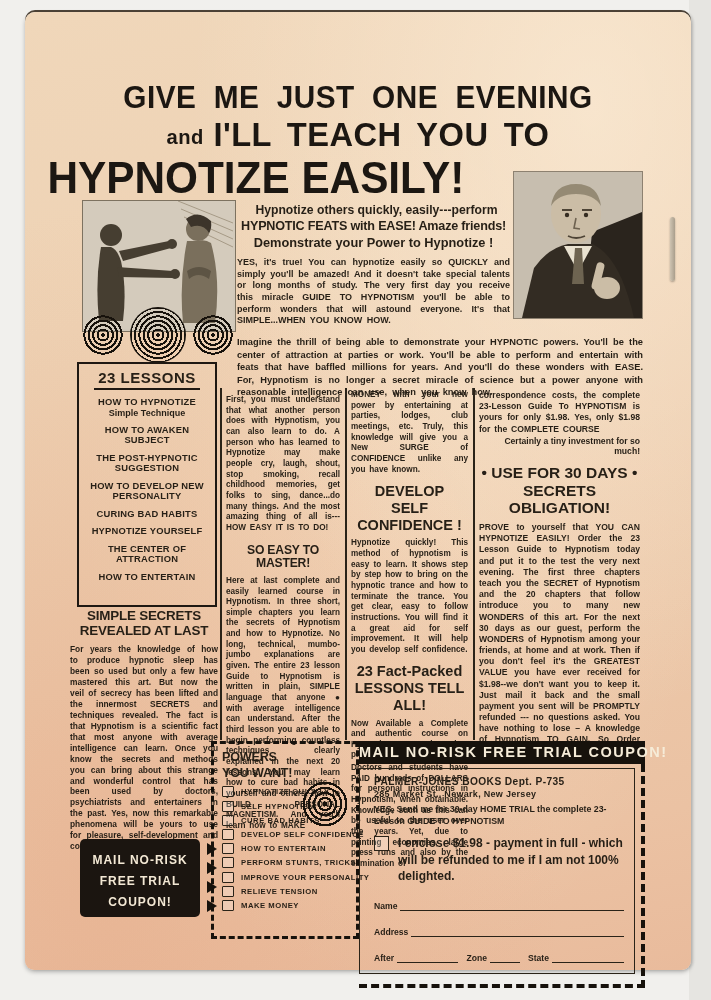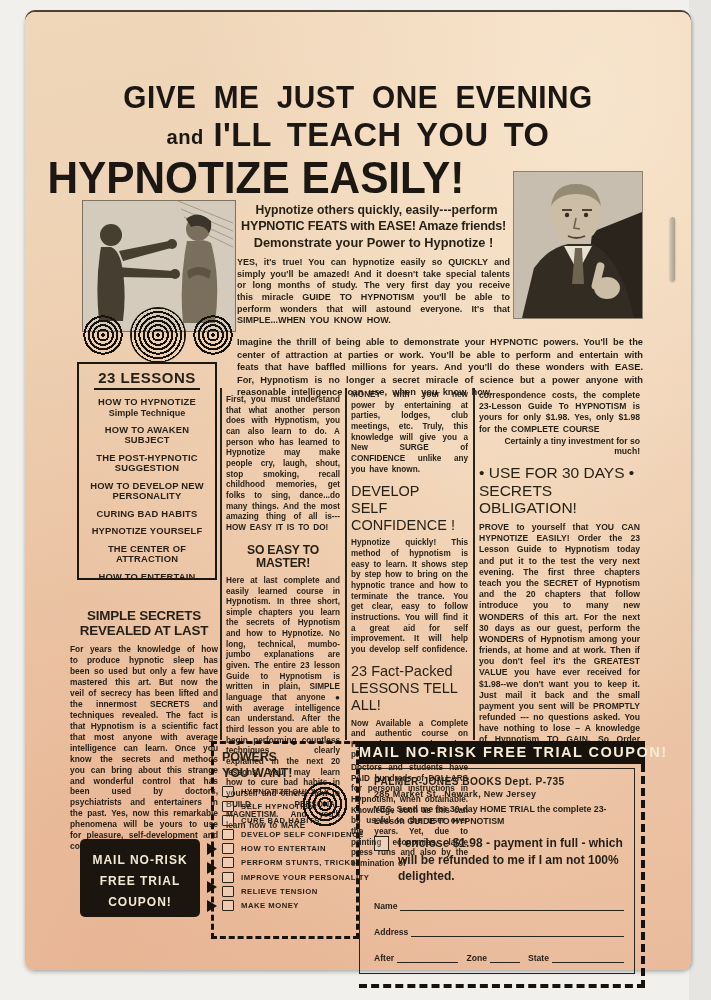--- a/index.html
+++ b/index.html
@@ -39,21 +39,21 @@
   .yes-para{font-size:9px;font-weight:600;text-align:justify;line-height:1.3;margin-top:7px;word-spacing:2px;}
   .imagine{position:absolute;left:212px;top:324px;width:406px;font-size:9.3px;font-weight:600;text-align:justify;line-height:1.35;word-spacing:2.5px;}
 
   .spirals{position:absolute;left:57px;top:293px;width:152px;height:60px;display:flex;align-items:center;justify-content:space-between;}
   .spiral{border-radius:50%;background:repeating-radial-gradient(circle at center,#17120c 0 2px,rgba(0,0,0,0) 2px 4.4px);}
   .sp-small{width:42px;height:42px;}
   .sp-big{width:56px;height:56px;}
   .sp-coupon{width:48px;height:48px;background:repeating-radial-gradient(circle at center,#17120c 0 2.2px,rgba(0,0,0,0) 2.2px 5px);}
 
   
-  .lessons-box{position:absolute;left:52px;top:350px;width:140px;height:218px;border:2px solid #1e1812;padding:5px 3px;box-sizing:border-box;text-align:center;}
+  .lessons-box{position:absolute;left:52px;top:350px;width:140px;height:245px;border:2px solid #1e1812;padding:5px 3px;box-sizing:border-box;text-align:center;}
   .lessons-title{font-size:15px;font-weight:800;letter-spacing:0.5px;}
   .lessons-underline{height:2px;background:#1e1812;width:82%;margin:2px auto 7px;}
   .lesson{font-size:9.4px;font-weight:800;line-height:1.12;margin-bottom:7px;letter-spacing:0.2px;}
   .lesson-sub{font-size:9px;font-weight:600;letter-spacing:0;}
 
   
   .secrets{position:absolute;left:45px;top:597px;width:148px;}
   .secrets-title{font-size:13.4px;font-weight:800;text-align:center;line-height:1.1;letter-spacing:-0.2px;}
   .secrets-body{font-size:8.4px;font-weight:600;text-align:justify;line-height:1.3;margin-top:6px;word-spacing:2px;}
 
@@ -63,21 +63,21 @@
   .arrowhead{width:0;height:0;border-top:6px solid transparent;border-bottom:6px solid transparent;border-left:10px solid #17120c;}
 
   
   .vrule{position:absolute;width:1.5px;background:#2a2318;top:376px;height:352px;}
   .vr1{left:195px;} .vr2{left:320px;} .vr3{left:448px;}
   .col{position:absolute;top:378px;}
   .col2{left:201px;width:114px;}
   .col3{left:326px;width:117px;}
   .col4{left:454px;width:161px;}
   .col-head{font-size:12.2px;font-weight:800;text-align:center;line-height:1.12;letter-spacing:-0.2px;}
-  .col-head-lg{font-size:14.5px;font-weight:400;line-height:1.15;}
+  .col-head-lg{font-size:14.5px;font-weight:700;text-align:center;line-height:1.15;}
   .col-body{font-size:8.2px;font-weight:600;text-align:justify;line-height:1.3;margin-top:5px;word-spacing:1.5px;}
   .col4 .col-body{font-size:8.6px;}
   .mt10{margin-top:10px;} .mt8{margin-top:8px;}
   .tiny-right{text-align:right;font-size:8.6px;font-weight:600;margin-top:1px;}
 
   
   .check-coupon{position:absolute;left:186px;top:729px;width:148px;height:198px;border:3.5px dashed #17120c;box-sizing:border-box;padding:6px 4px 4px 8px;}
   .check-title{font-size:12.6px;font-weight:800;line-height:1.25;letter-spacing:-0.2px;}
   .check-spiral{position:absolute;right:7px;top:36px;}
   .chk-row{display:flex;align-items:center;margin-top:3.2px;}

